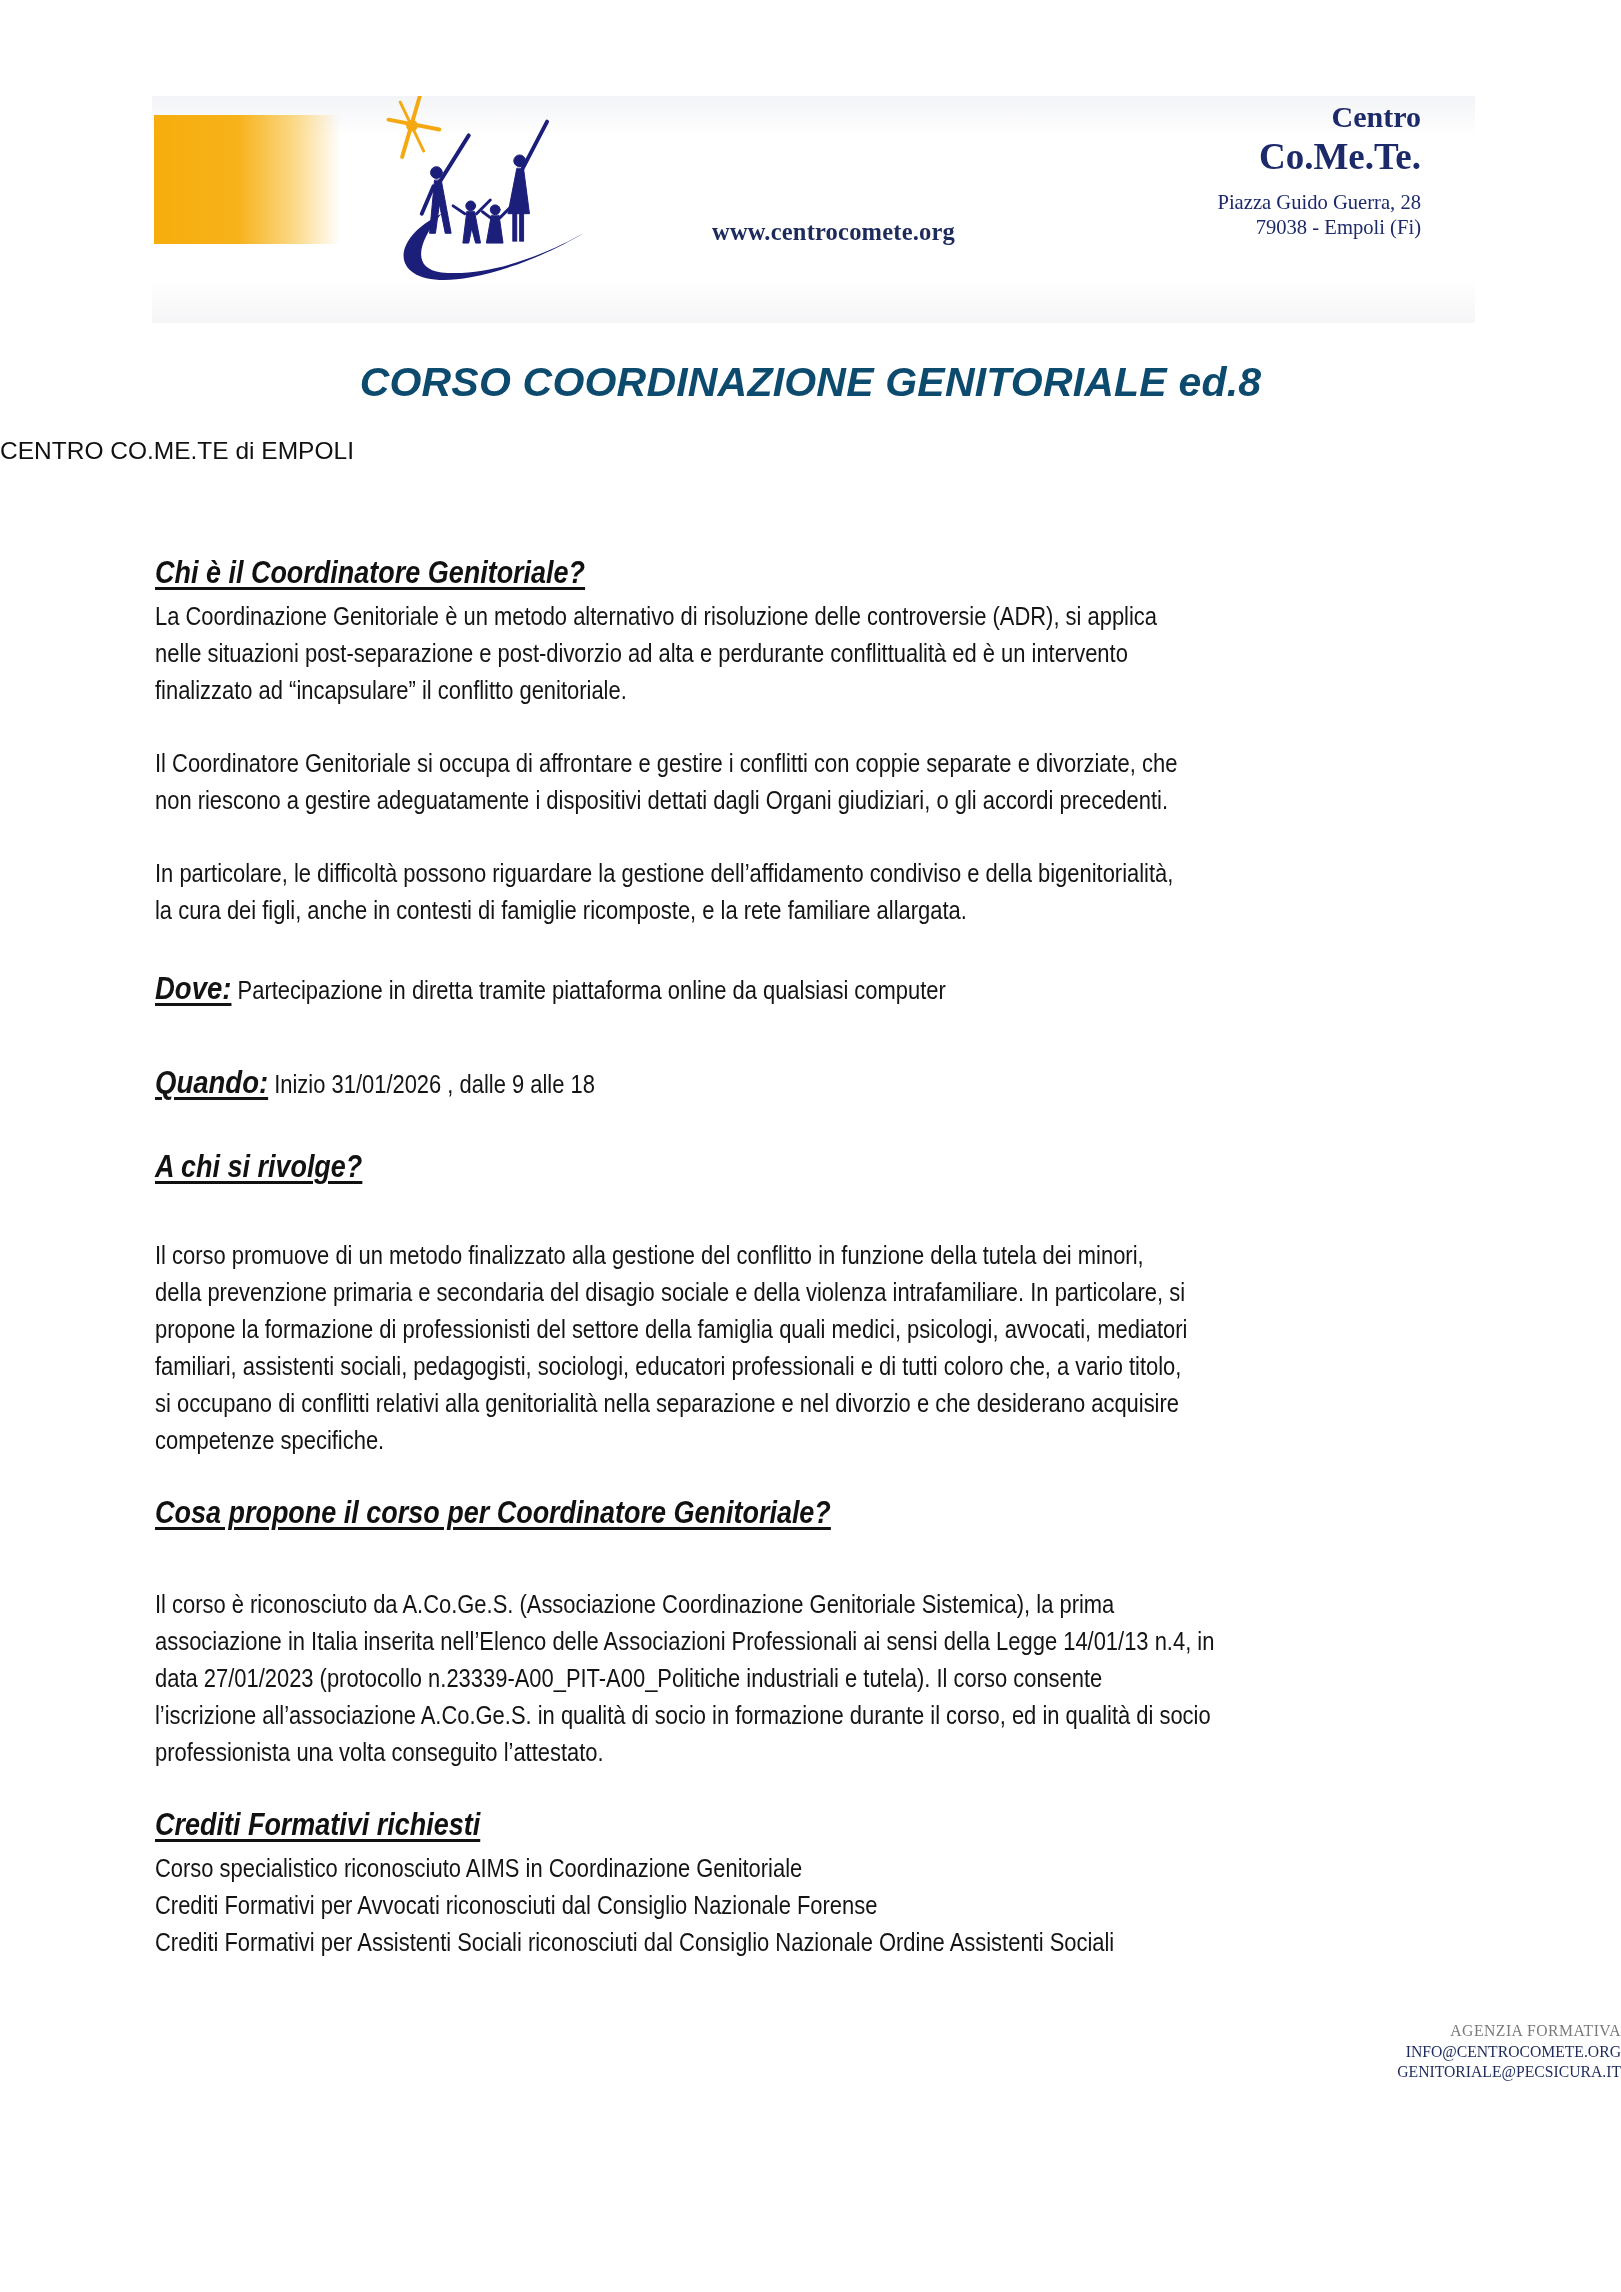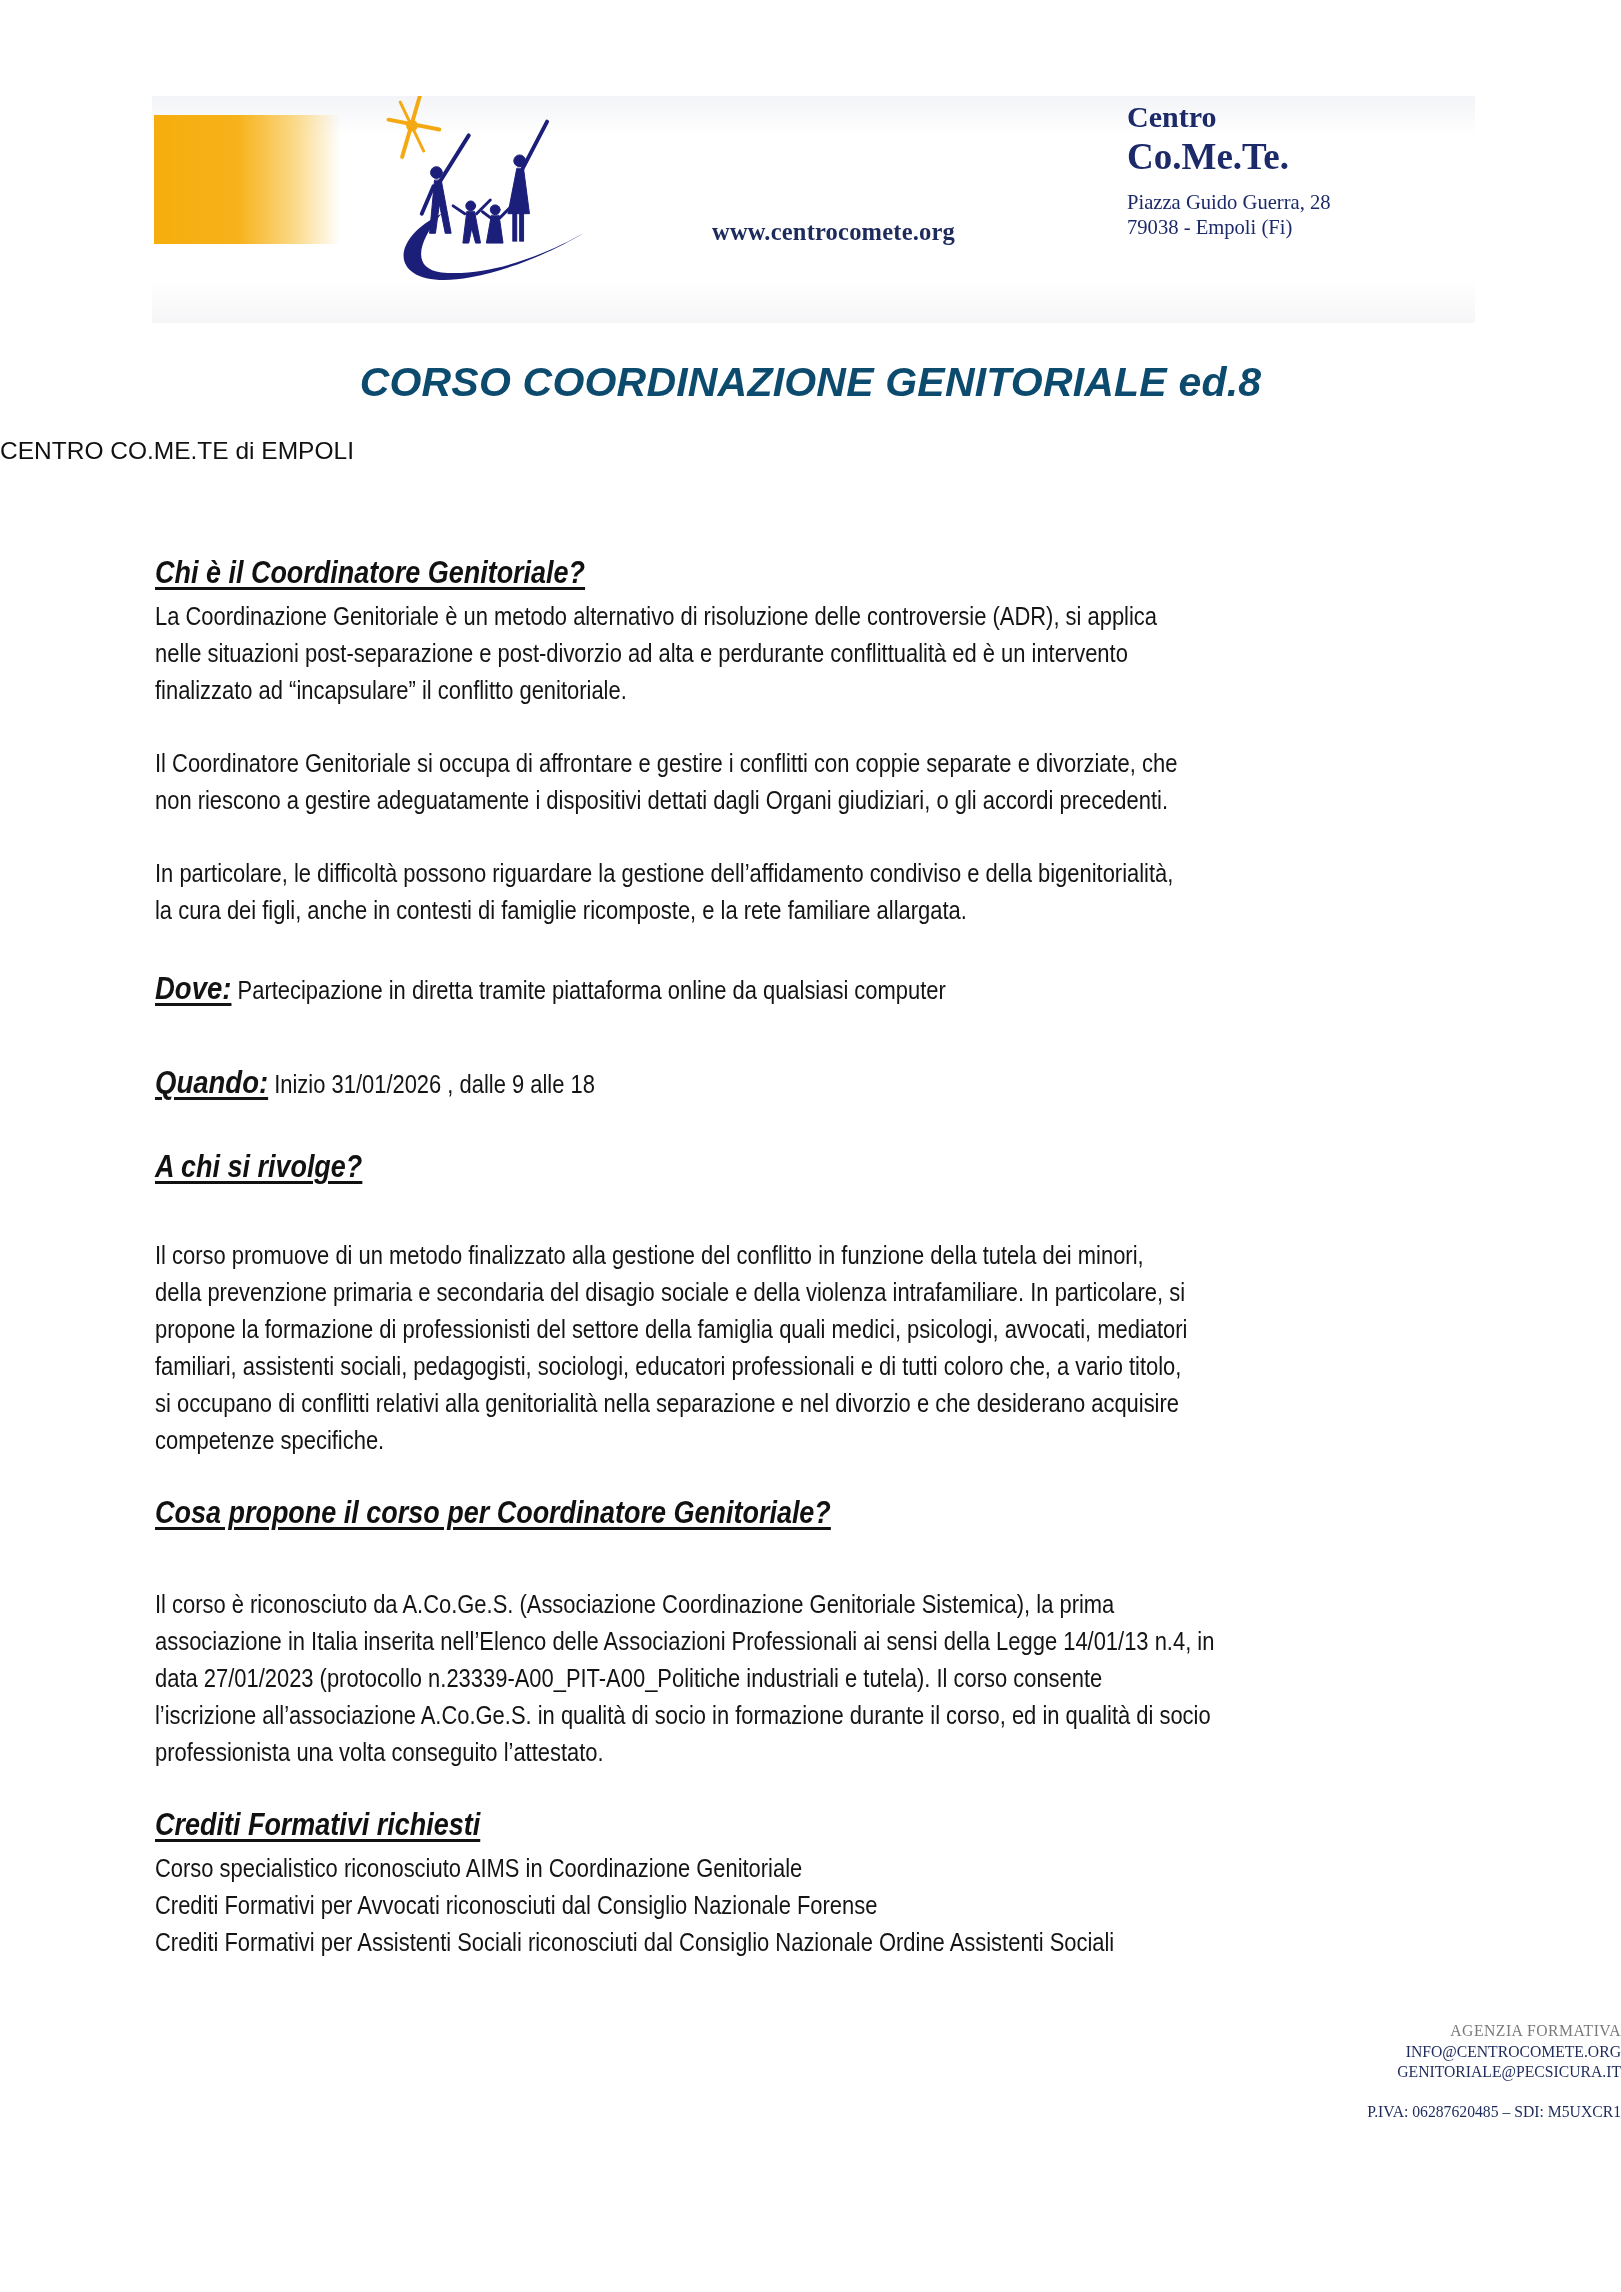--- a/index.html
+++ b/index.html
@@ -4,21 +4,21 @@
   <style>
     html, body { margin: 0; padding: 0; background: #ffffff; }
     body { width: 1621px; height: 2293px; position: relative; overflow: hidden; font-family: "Liberation Sans", sans-serif; color: #111; }
     .abs { position: absolute; }
 
     
     #header { left: 152px; top: 96px; width: 1323px; height: 227px; background: linear-gradient(180deg,#f3f4f7 0%, #ffffff 18%, #ffffff 80%, #f6f6f8 100%); }
     #sunbar { left: 154px; top: 115px; width: 186px; height: 129px; background: linear-gradient(90deg,#f6ad0d 0%, #f7b21a 45%, #fbd886 75%, rgba(255,255,255,0) 100%); }
     #logo-svg { left: 363px; top: 96px; width: 235px; height: 206px; }
     #website { left: 712px; top: 218px; width: 314px; font-family: "Liberation Serif", serif; font-weight: bold; font-size: 24.5px; color: #1d2a5c; letter-spacing: 0.2px; }
-    #brand-block { left: 1127px; top: 100px; width: 294px; text-align: left; font-family: "Liberation Serif", serif; color: #1d2a6a; }
+    #brand-block { left: 1127px; top: 100px; width: 294px; text-align: right; font-family: "Liberation Serif", serif; color: #1d2a6a; }
     #brand-1 { font-size: 30px; font-weight: bold; line-height: 33px; }
     #brand-2 { font-size: 37px; font-weight: bold; line-height: 43px; margin-top: 2px; }
     #addr-1 { font-size: 20.6px; line-height: 25.5px; margin-top: 11.8px; }
     #addr-2 { font-size: 20.6px; line-height: 25.5px; }
 
     
     #main-title { left: 0; width: 1621px; top: 359px; text-align: center; color: #0c4a6e; font-weight: bold; font-style: italic; font-size: 41px; letter-spacing: 0.2px; }
     #subtitle { left: 0; width: 1621px; top: 437px; font-size: 24.5px; color: #111; }
 
     
@@ -134,15 +134,14 @@
 <div class="p" style="top:1850px;">
   <div>Corso specialistico riconosciuto AIMS in Coordinazione Genitoriale</div>
   <div>Crediti Formativi per Avvocati riconosciuti dal Consiglio Nazionale Forense</div>
   <div>Crediti Formativi per Assistenti Sociali riconosciuti dal Consiglio Nazionale Ordine Assistenti Sociali</div>
 </div>
 
 <div id="footer" class="abs">
   <div class="agency">AGENZIA FORMATIVA</div>
   <div class="mail">INFO@CENTROCOMETE.ORG</div>
   <div class="mail">GENITORIALE@PECSICURA.IT</div>
-  <div class="vat">P.IVA: 06287620485 – SDI:  M5UXCR1</div>
 </div>
 
 
 </body></html>

